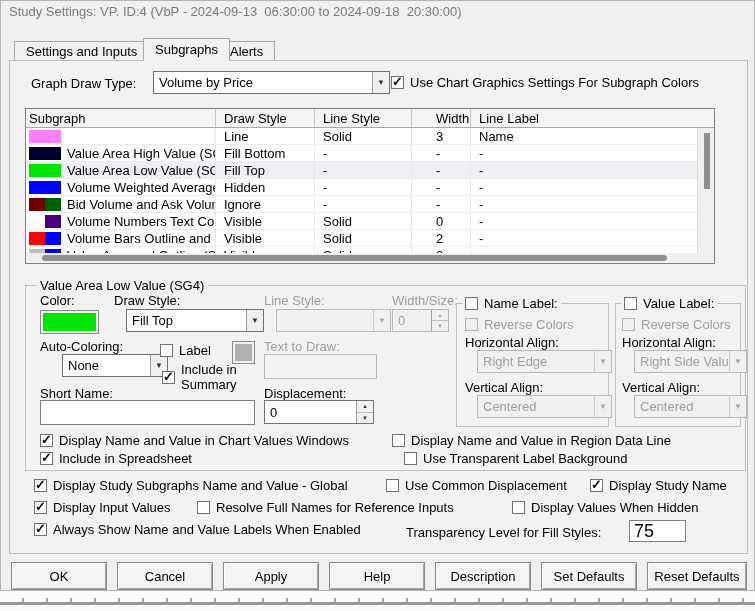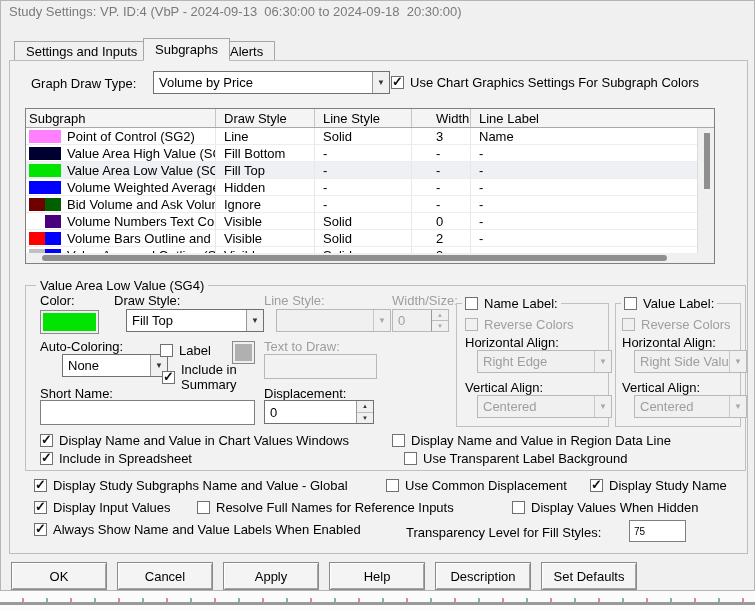--- a/index.html
+++ b/index.html
@@ -31,21 +31,21 @@
   
   .spin { position:absolute; height:24px; background:#fff; border:1px solid #707070; display:flex; align-items:stretch; }
   .spin .val { flex:1; padding-left:5px; display:flex; align-items:center; }
   .spin .btns { width:17px; border-left:1px solid #999; display:flex; flex-direction:column; background:#f0f0f0; }
   .spin .btns span { flex:1; display:flex; align-items:center; justify-content:center; font-size:6px; color:#333; }
   .spin .btns span:first-child { border-bottom:1px solid #bdbdbd; }
   .spin.disabled { background:#f0f0f0; border-color:#b8b8b8; }
   .spin.disabled .val { color:#9e9e9e; }
   .spin.disabled .btns span { color:#a8a8a8; }
 
-  .textinput { position:absolute; background:#fff; border:1px solid #7f7f7f; padding-left:4px; font-size:10px; display:flex; align-items:center; }
+  .textinput { position:absolute; background:#fff; border:1px solid #7f7f7f; padding-left:4px; font-size:18px; display:flex; align-items:center; }
   .textinput.disabled { background:#f2f2f2; border-color:#b8b8b8; }
 
   
   .cbrow { position:absolute; display:flex; align-items:flex-start; gap:6px; white-space:nowrap; }
   .cbrow .box { width:13px; height:13px; min-width:13px; border:1px solid #707070; background:#fff; position:relative; margin-top:1px; }
   .cbrow .box .mark { position:absolute; left:0px; top:-3px; font-size:13px; font-weight:700; color:#111; }
   .cbrow.disabled .box { border-color:#b3b3b3; background:#f0f0f0; }
   .cbrow.disabled .cbl { color:#9e9e9e; }
 
   
@@ -127,21 +127,20 @@
       <div class="h c4">Width</div>
       <div class="h c5">Line Label</div>
     </div>
     <div class="grid-body">
 
       <div class="grow">
         <div class="c c1">
             <span class="swatches">
               <i class="wide" style="background: rgb(255, 128, 255);"></i>
             </span>
-            <span>Point of Control (SG2)</span>
           </div>
         <div class="c c2">Line</div>
         <div class="c c3">Solid</div>
         <div class="c c4">3</div>
         <div class="c c5">Name</div>
       </div>
 
       <div class="grow">
         <div class="c c1">
             <span class="swatches">
@@ -444,19 +443,20 @@
   <div class="textinput" style="left:628px;top:519px;width:57px;height:22px;z-index:2;">
     <span>75</span>
   </div>
 
   <div class="btn" style="left:10px;">OK</div>
   <div class="btn" style="left:116px;">Cancel</div>
   <div class="btn" style="left:222px;">Apply</div>
   <div class="btn" style="left:328px;">Help</div>
   <div class="btn" style="left:434px;">Description</div>
   <div class="btn" style="left:540px;">Set Defaults</div>
+  <div class="btn" style="left:646px;width:100px;">Reset Defaults</div>
 
 </div>
 
 <div class="bottom-strip">
   <div class="specks"></div>
   <div class="line"></div>
 </div>
 
 </body></html>

